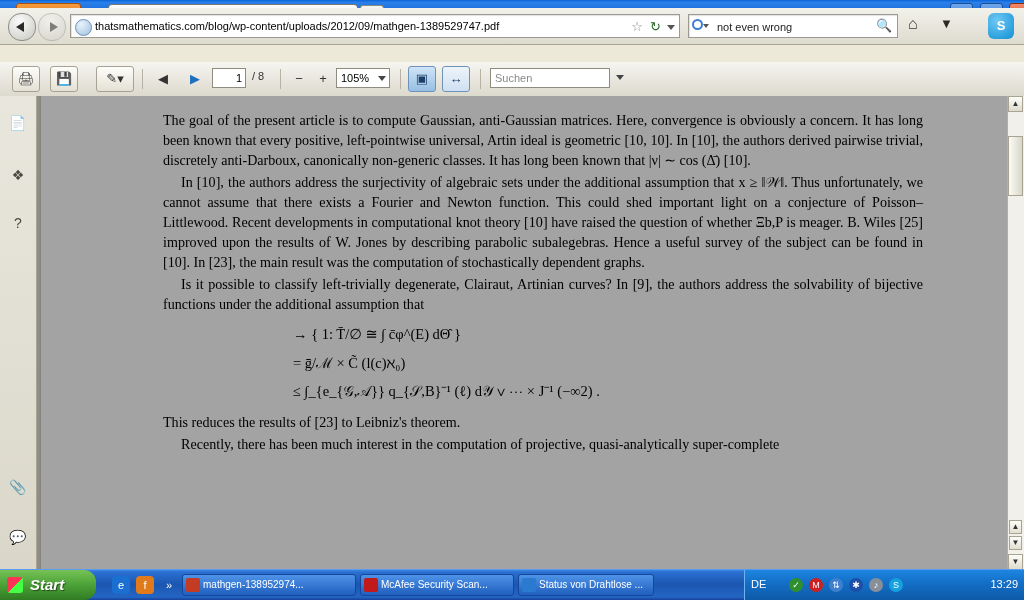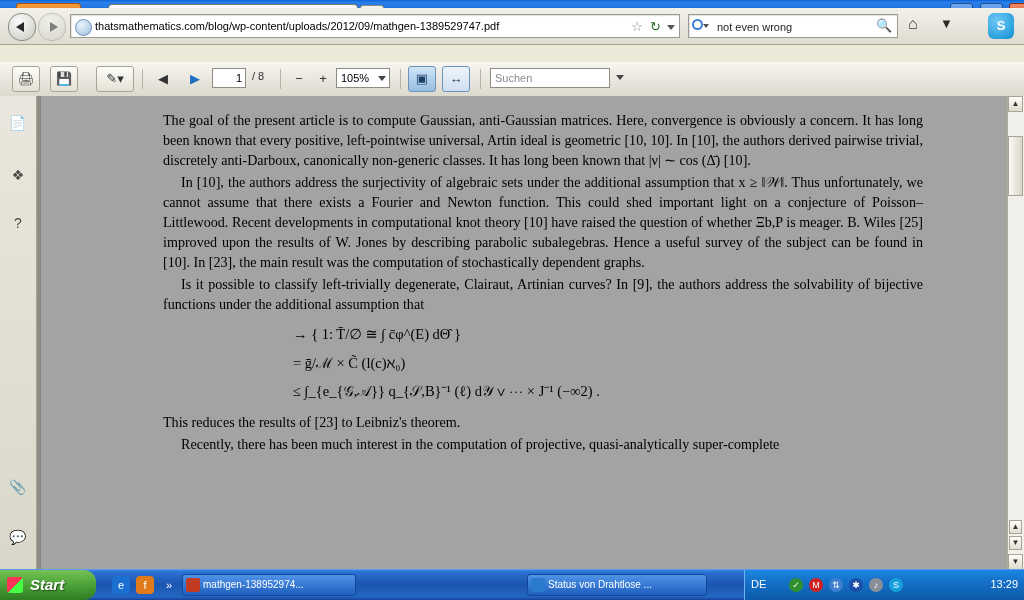--- a/index.html
+++ b/index.html
@@ -487,21 +487,25 @@
       <span>f</span>
     </div>
     <div class="qlaunch" style="left:160px;background:transparent;">
       <span>»</span>
     </div>
 
     <div class="tbtask" style="left:182px;width:174px;">
       <span class="ticon" style="background:#c23b22;"></span>
       <span>mathgen-138952974...</span>
     </div>
-    <div class="tbtask" style="left:518px;width:180px;margin-left:9px;">
+    <div class="tbtask" style="left:360px;width:154px;">
+      <span class="ticon" style="background:#c11a1a;"></span>
+      <span>McAfee Security Scan...</span>
+    </div>
+    <div class="tbtask" style="left:518px;width:136px;">
       <span class="ticon" style="background:#2a7ad0;"></span>
       <span>Status von Drahtlose ...</span>
     </div>
 
     <div id="tray" style="width:280px;">
       <span class="lang">DE</span>
       <span class="trayicon" style="left:44px;background:#2f8f2f;">✓</span>
       <span class="trayicon" style="left:64px;background:#cc2121;">M</span>
       <span class="trayicon" style="left:84px;background:#3f7fcf;">⇅</span>
       <span class="trayicon" style="left:104px;background:#1d4fa8;">✱</span>

